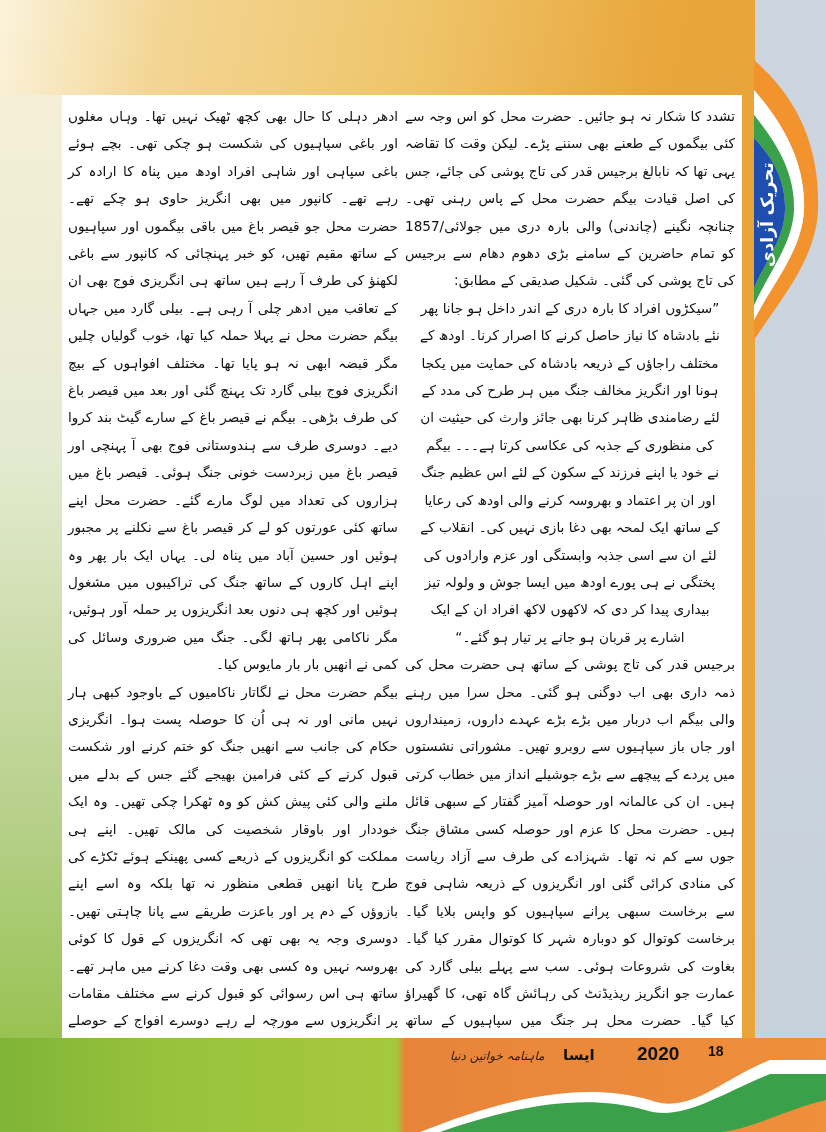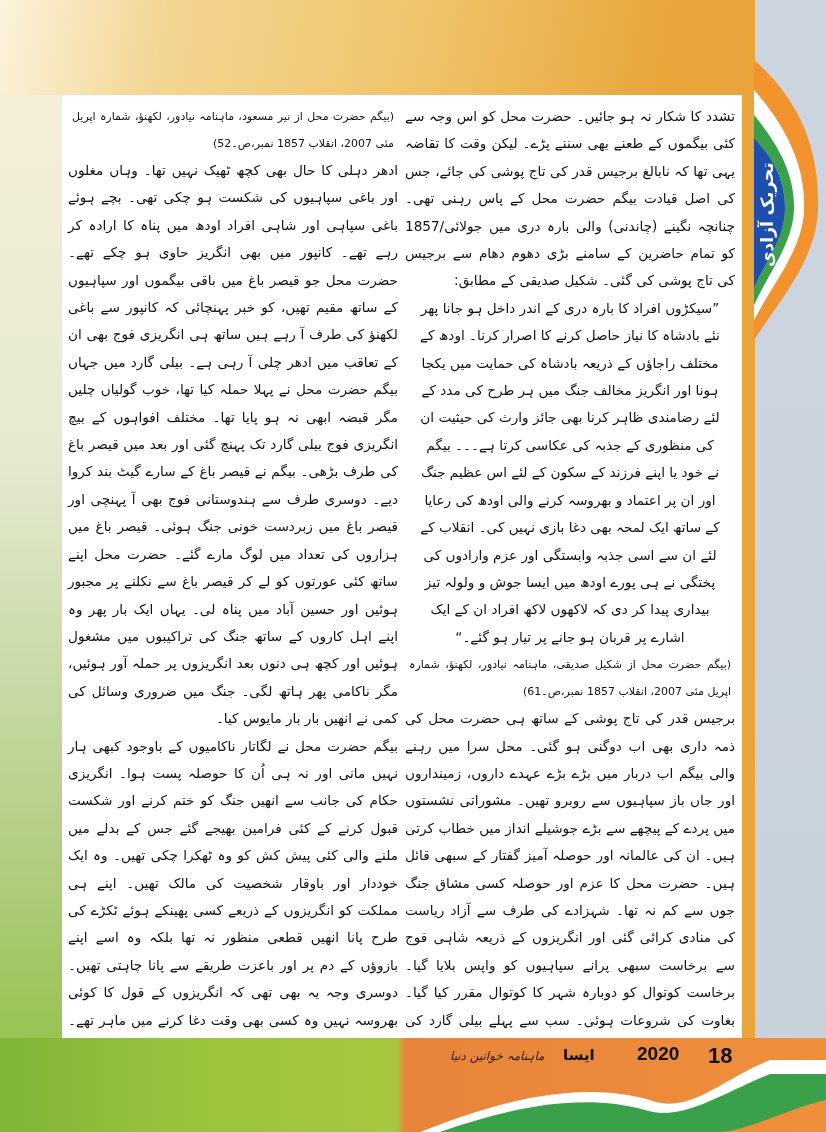--- a/index.html
+++ b/index.html
@@ -15,21 +15,21 @@
   .col{position:absolute;top:8px;direction:rtl;text-align:justify;font-family:"DejaVu Sans",sans-serif;color:#111;font-size:13.6px;line-height:27.4px;}
   .col.right{left:343px;width:330px;}
   .col.left{left:6px;width:330px;}
   .col p{margin:0;text-align-last:right;}
   .quote{text-align:center !important;text-align-last:center !important;padding:0 14px;}
   .ref{font-size:11px;line-height:27px;padding:0 4px;}
   .footer-wave{position:absolute;left:420px;top:1060px;width:406px;height:72px;}
   .f-mag{position:absolute;left:450px;top:1049px;font-size:12px;color:#2a1a0a;direction:rtl;font-style:italic;}
   .f-month{position:absolute;left:563px;top:1046px;font-size:15px;font-weight:bold;color:#111;direction:rtl;}
   .f-year{position:absolute;left:637px;top:1043px;font-size:19px;font-weight:bold;color:#111;font-family:"Liberation Sans",sans-serif;}
-  .f-page{position:absolute;left:708px;top:1043px;font-size:22px;font-weight:bold;color:#111;font-family:"Liberation Sans",sans-serif;}
+  .f-page{position:absolute;left:708px;top:1043px;font-size:14px;font-weight:bold;color:#111;font-family:"Liberation Sans",sans-serif;}
 </style>
 </head>
 <body>
 
 <div class="bg-top"></div>
 <div class="bg-left"></div>
 <div class="bg-right"></div>
 <div class="right-strip"></div>
 
 <svg class="ribbon" viewBox="0 0 86 280">
@@ -37,26 +37,24 @@
   <path d="M14 30 C 40 60, 66 100, 64 150 C 62 190, 35 220, 14 260 L 14 245 C 30 210, 52 185, 54 150 C 55 110, 34 80, 14 55 Z" fill="#ffffff"></path>
   <path d="M14 55 C 34 80, 55 110, 54 150 C 52 185, 30 210, 14 245 L 14 228 C 26 200, 44 180, 45 150 C 46 118, 30 95, 14 78 Z" fill="#3aa14a"></path>
   <path d="M14 78 C 30 95, 46 118, 45 150 C 44 180, 26 200, 14 228 Z" fill="#1f4fae"></path>
 </svg>
 <div class="ribbon-label">تحریک آزادی</div>
 
 <div class="page">
   <div class="col right">
     <p>تشدد کا شکار نہ ہو جائیں۔ حضرت محل کو اس وجہ سے کئی بیگموں کے طعنے بھی سننے پڑے۔ لیکن وقت کا تقاضہ یہی تھا کہ نابالغ برجیس قدر کی تاج پوشی کی جائے، جس کی اصل قیادت بیگم حضرت محل کے پاس رہنی تھی۔ چنانچہ نگینے (چاندنی) والی بارہ دری میں جولائی/1857 کو تمام حاضرین کے سامنے بڑی دھوم دھام سے برجیس کی تاج پوشی کی گئی۔ شکیل صدیقی کے مطابق:</p>
     <p class="quote">”سیکڑوں افراد کا بارہ دری کے اندر داخل ہو جانا پھر نئے بادشاہ کا نیاز حاصل کرنے کا اصرار کرنا۔ اودھ کے مختلف راجاؤں کے ذریعہ بادشاہ کی حمایت میں یکجا ہونا اور انگریز مخالف جنگ میں ہر طرح کی مدد کے لئے رضامندی ظاہر کرنا بھی جائز وارث کی حیثیت ان کی منظوری کے جذبہ کی عکاسی کرتا ہے۔۔۔ بیگم نے خود یا اپنے فرزند کے سکون کے لئے اس عظیم جنگ اور ان پر اعتماد و بھروسہ کرنے والی اودھ کی رعایا کے ساتھ ایک لمحہ بھی دغا بازی نہیں کی۔ انقلاب کے لئے ان سے اسی جذبہ وابستگی اور عزم وارادوں کی پختگی نے ہی پورے اودھ میں ایسا جوش و ولولہ تیز بیداری پیدا کر دی کہ لاکھوں لاکھ افراد ان کے ایک اشارے پر قربان ہو جانے پر تیار ہو گئے۔“</p>
-    <p class="ref">(بیگم حضرت محل از شکیل صدیقی، ماہنامہ نیادور، لکھنؤ، شمارہ اپریل مئی 2007، انقلاب 1857 نمبر،ص۔61)</p>
     <p>برجیس قدر کی تاج پوشی کے ساتھ ہی حضرت محل کی ذمہ داری بھی اب دوگنی ہو گئی۔ محل سرا میں رہنے والی بیگم اب دربار میں بڑے بڑے عہدے داروں، زمینداروں اور جاں باز سپاہیوں سے روبرو تھیں۔ مشوراتی نشستوں میں پردے کے پیچھے سے بڑے جوشیلے انداز میں خطاب کرتی ہیں۔ ان کی عالمانہ اور حوصلہ آمیز گفتار کے سبھی قائل ہیں۔ حضرت محل کا عزم اور حوصلہ کسی مشاق جنگ جوں سے کم نہ تھا۔ شہزادے کی طرف سے آزاد ریاست کی منادی کرائی گئی اور انگریزوں کے ذریعہ شاہی فوج سے برخاست سبھی پرانے سپاہیوں کو واپس بلایا گیا۔ برخاست کوتوال کو دوبارہ شہر کا کوتوال مقرر کیا گیا۔ بغاوت کی شروعات ہوئی۔ سب سے پہلے بیلی گارد کی عمارت جو انگریز ریذیڈنٹ کی رہائش گاہ تھی، کا گھیراؤ کیا گیا۔ حضرت محل ہر جنگ میں سپاہیوں کے ساتھ رہتیں اور جوشیلی تقریروں سے اُن کا حوصلہ بڑھاتیں۔ یہاں ایک بیگم کا خط ملاحظہ ہو جو واجد علی شاہ کو لکھا گیا ہے جس سے بیگم حضرت کی بہادری کا پتا چلتا ہے:</p>
 
   </div>
   <div class="col left">
-    <p class="ref">(بیگم حضرت محل از نیر مسعود، ماہنامہ نیادور، لکھنؤ، شمارہ اپریل مئی 2007، انقلاب 1857 نمبر،ص۔52)</p>
     <p>ادھر دہلی کا حال بھی کچھ ٹھیک نہیں تھا۔ وہاں مغلوں اور باغی سپاہیوں کی شکست ہو چکی تھی۔ بچے ہوئے باغی سپاہی اور شاہی افراد اودھ میں پناہ کا ارادہ کر رہے تھے۔ کانپور میں بھی انگریز حاوی ہو چکے تھے۔ حضرت محل جو قیصر باغ میں باقی بیگموں اور سپاہیوں کے ساتھ مقیم تھیں، کو خبر پہنچائی کہ کانپور سے باغی لکھنؤ کی طرف آ رہے ہیں ساتھ ہی انگریزی فوج بھی ان کے تعاقب میں ادھر چلی آ رہی ہے۔ بیلی گارد میں جہاں بیگم حضرت محل نے پہلا حملہ کیا تھا، خوب گولیاں چلیں مگر قبضہ ابھی نہ ہو پایا تھا۔ مختلف افواہوں کے بیچ انگریزی فوج بیلی گارد تک پہنچ گئی اور بعد میں قیصر باغ کی طرف بڑھی۔ بیگم نے قیصر باغ کے سارے گیٹ بند کروا دیے۔ دوسری طرف سے ہندوستانی فوج بھی آ پہنچی اور قیصر باغ میں زبردست خونی جنگ ہوئی۔ قیصر باغ میں ہزاروں کی تعداد میں لوگ مارے گئے۔ حضرت محل اپنے ساتھ کئی عورتوں کو لے کر قیصر باغ سے نکلنے پر مجبور ہوئیں اور حسین آباد میں پناہ لی۔ یہاں ایک بار پھر وہ اپنے اہل کاروں کے ساتھ جنگ کی تراکیبوں میں مشغول ہوئیں اور کچھ ہی دنوں بعد انگریزوں پر حملہ آور ہوئیں، مگر ناکامی پھر ہاتھ لگی۔ جنگ میں ضروری وسائل کی کمی نے انھیں بار بار مایوس کیا۔</p>
     <p>بیگم حضرت محل نے لگاتار ناکامیوں کے باوجود کبھی ہار نہیں مانی اور نہ ہی اُن کا حوصلہ پست ہوا۔ انگریزی حکام کی جانب سے انھیں جنگ کو ختم کرنے اور شکست قبول کرنے کے کئی فرامین بھیجے گئے جس کے بدلے میں ملنے والی کئی پیش کش کو وہ ٹھکرا چکی تھیں۔ وہ ایک خوددار اور باوقار شخصیت کی مالک تھیں۔ اپنے ہی مملکت کو انگریزوں کے ذریعے کسی پھینکے ہوئے ٹکڑے کی طرح پانا انھیں قطعی منظور نہ تھا بلکہ وہ اسے اپنے بازوؤں کے دم پر اور باعزت طریقے سے پانا چاہتی تھیں۔ دوسری وجہ یہ بھی تھی کہ انگریزوں کے قول کا کوئی بھروسہ نہیں وہ کسی بھی وقت دغا کرنے میں ماہر تھے۔ ساتھ ہی اس رسوائی کو قبول کرنے سے مختلف مقامات پر انگریزوں سے مورچہ لے رہے دوسرے افواج کے حوصلے بھی پست ہو جاتے۔ وہ اودھ کی عظمت و توقیر کی بازیابی لیے جنگ میں اتری تھیں۔ انھیں ناکامی کا رنج تھا، مگر خوف نہیں! اور نہ ہی اس خوف کے بدلے انگریزوں کی کسی طرح کی رعایت کو قبول کرنا چاہتی تھیں۔ یہ رعایت ان کے نزدیک کسی</p>
   </div>
 </div>
 
 <div class="bg-bottom"></div>
 <svg class="footer-wave" viewBox="0 0 406 72">
   <path d="M0 72 C 80 40, 160 20, 230 40 C 270 55, 300 20, 350 0 L 406 0 L 406 20 C 360 30, 320 60, 280 72 Z" fill="#ffffff"></path>
   <path d="M20 72 C 90 48, 160 32, 225 50 C 262 62, 300 34, 350 14 L 406 14 L 406 40 C 370 48, 330 70, 300 72 Z" fill="#3aa14a"></path>
 </svg>

